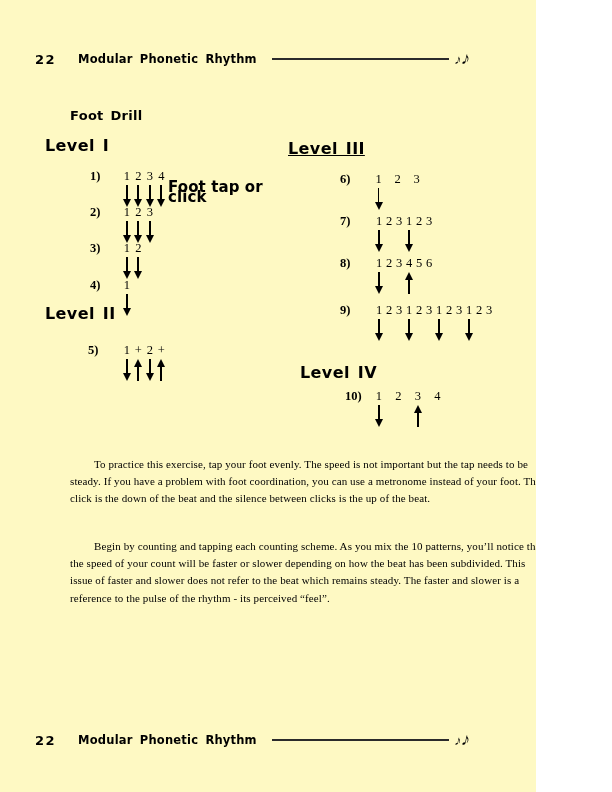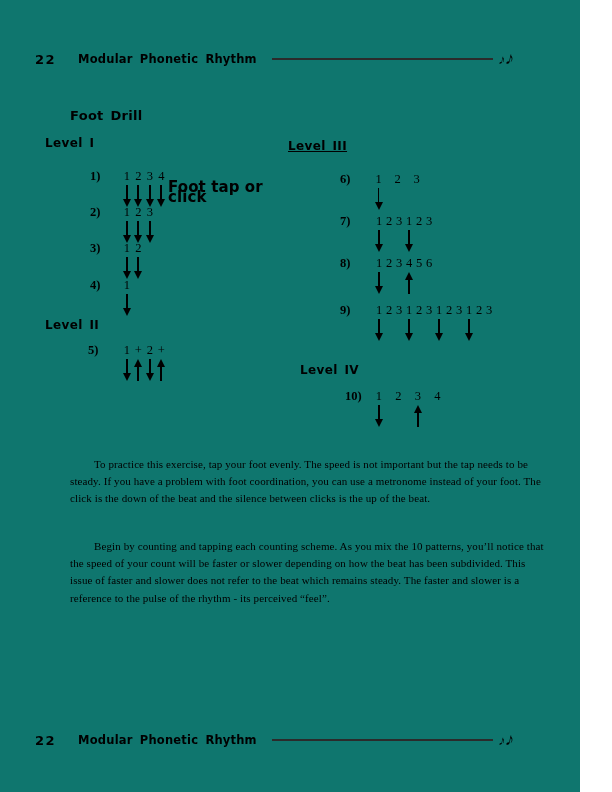--- a/index.html
+++ b/index.html
@@ -1,33 +1,33 @@
 <!DOCTYPE html>
 <html><head>
 <meta charset="utf-8">
 <style>
   * { margin:0; padding:0; box-sizing:border-box; }
   html,body { background:#ffffff; }
-  #page { position:relative; width:580px; height:792px; background:#0f766e; color:#000;
+  #page { position:relative; width:536px; height:792px; background:#fef9c3; color:#000;
           font-family:"Liberation Serif", serif; overflow:hidden; }
 
   
   .band { position:absolute; left:35px; right:66px; height:22px; display:flex; align-items:center; }
   .band .pnum { font-family:"DejaVu Sans", sans-serif; font-weight:bold; font-size:13px; letter-spacing:1.5px; }
   .band .btitle { font-family:"DejaVu Sans", sans-serif; font-weight:bold; font-size:11.5px;
                   margin-left:22px; letter-spacing:0.2px; word-spacing:3px; white-space:nowrap; }
   .band .rule { flex:1; height:2px; background:#2b2b2b; margin-left:15px; margin-right:6px; }
   .notes-icon { display:inline-block; transform:skewX(-12deg); white-space:nowrap; line-height:20px; }
   .notes-icon .n1 { font-size:13px; }
   .notes-icon .n2 { font-size:17px; }
 
   
   .heading { position:absolute; font-family:"DejaVu Sans", sans-serif; font-weight:bold; white-space:nowrap; }
   .section-title { font-size:13px; letter-spacing:0.3px; word-spacing:2px; }
-  .level-heading { font-size:12px; letter-spacing:0.4px; word-spacing:2px; }
+  .level-heading { font-size:16px; letter-spacing:0.4px; word-spacing:2px; }
 
   
   .exercise { position:absolute; left:0; top:0; width:612px; }
   .ex-label { position:absolute; top:0; font-weight:bold; font-size:12.5px; line-height:13px;
               font-family:"Liberation Serif", serif; }
   .beats { position:absolute; top:0; display:flex; }
   .beat { width:var(--sp); display:flex; flex-direction:column; align-items:center; }
   .beat-num { font-size:12.5px; line-height:13px; font-family:"Liberation Serif", serif; }
   .arrow { display:block; position:relative; width:9px; height:22px; margin-top:2px; }
   .arrow.none { visibility:hidden; }
@@ -51,21 +51,21 @@
 
   <div class="band" style="top:48px;">
     <span class="pnum">22</span>
     <span class="btitle">Modular Phonetic Rhythm</span>
     <span class="rule"></span>
     <span class="notes-icon"><span class="n1">♪</span><span class="n2">♪</span></span>
   </div>
 
   <div class="heading section-title" style="left:70px; top:108px;">Foot Drill</div>
   <div class="heading level-heading" style="left:45px;  top:136px;">Level I</div>
-  <div class="heading level-heading" style="left:45px;  top:318px;">Level II</div>
+  <div class="heading level-heading" style="left:45px;  top:304px;">Level II</div>
   <div class="heading level-heading" style="left:288px; top:139px;text-decoration:underline;">Level III</div>
   <div class="heading level-heading" style="left:300px; top:363px;">Level IV</div>
 
   <div class="exercise" style="top:170px;">
     <span class="ex-label" style="left:90px;">1)</span>
     <div class="beats" style="left:121px; --sp:11.5px;">
         <div class="beat">
           <span class="beat-num">1</span>
           <span class="arrow down"></span>
         </div>

